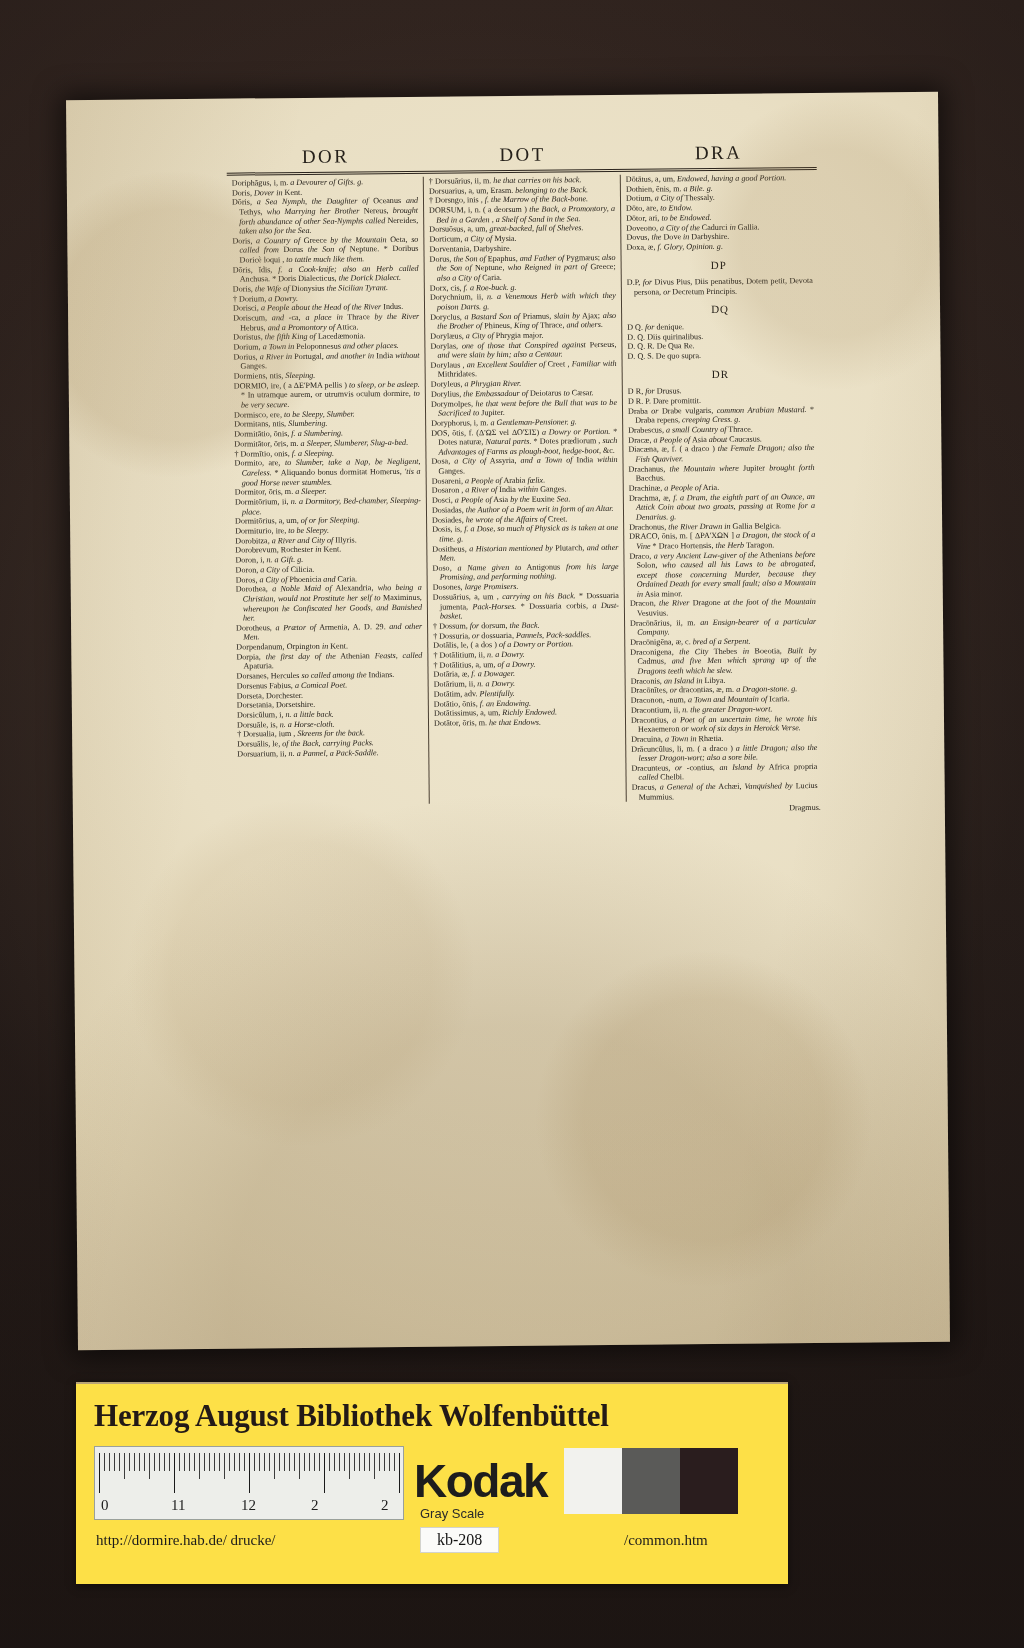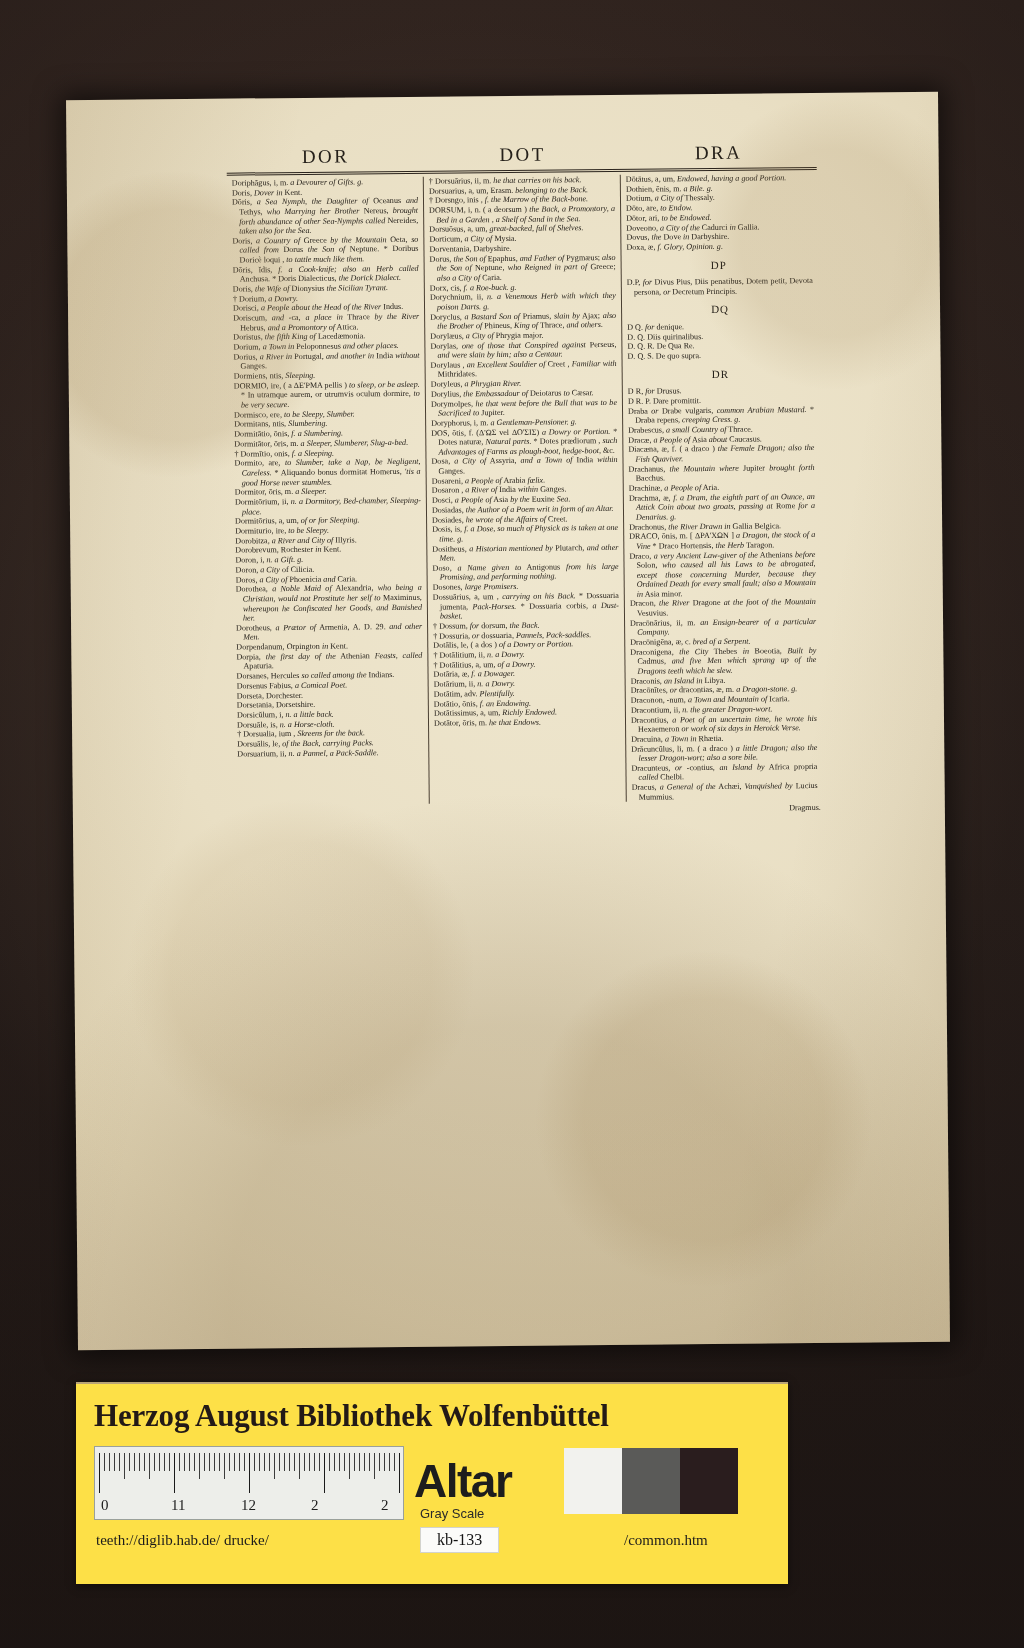--- a/index.html
+++ b/index.html
@@ -444,24 +444,24 @@
       </div>
     <div id="rulerlabels">
         <span style="left: 6px;">0</span>
         <span style="left: 76px;">11</span>
         <span style="left: 146px; text-align: center;">12</span>
         <span style="left: 216px;">2</span>
         <span style="left: 286px;">2</span>
       </div>
   </div>
 
-  <div id="kodak">Altar</div>
+  <div id="kodak">Kodak</div>
   <div id="grayscalelabel">Gray Scale</div>
   <div id="patches">
       <div class="p" style="background: rgb(242, 242, 238);"></div>
       <div class="p" style="background: rgb(90, 90, 88);"></div>
       <div class="p" style="background: rgb(42, 29, 30);"></div>
     </div>
 
-  <div id="url">teeth://diglib.hab.de/ drucke/</div>
-  <div id="kbbox">kb-133</div>
+  <div id="url">http://dormire.hab.de/ drucke/</div>
+  <div id="kbbox">kb-208</div>
   <div id="starthtm">/common.htm</div>
 </div>
 
 </body></html>

